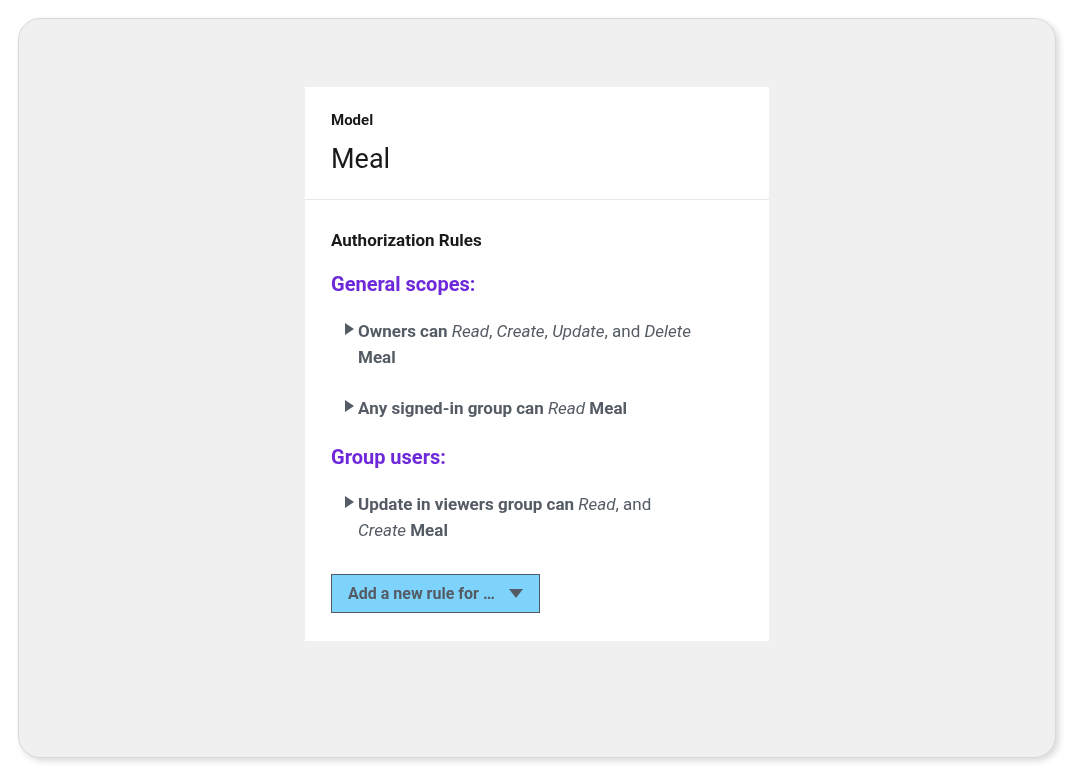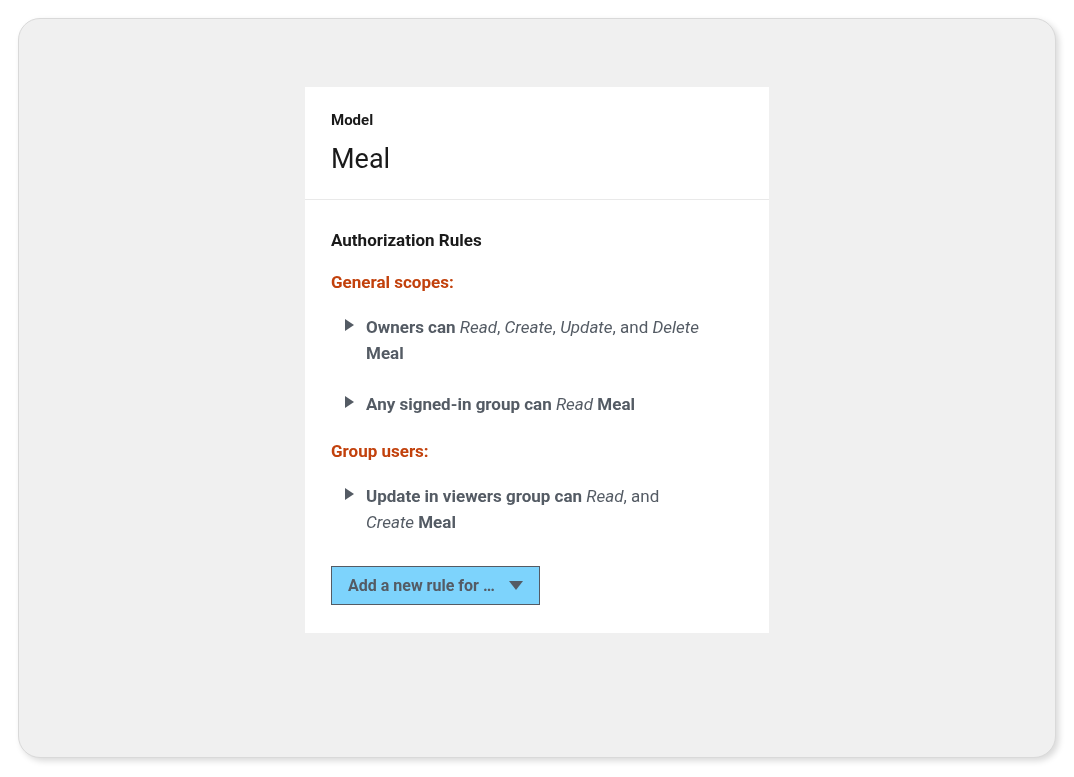--- a/index.html
+++ b/index.html
@@ -51,30 +51,30 @@
     .panel-body {
       padding: 30px 30px 28px 26px;
     }
     .section-title {
       font-size: 17px;
       font-weight: 700;
       color: #1a1a1a;
       margin-bottom: 22px;
     }
     .scope-heading {
-      font-size: 17px;
+      font-size: 20px;
       font-weight: 700;
-      color: #c2410c;
+      color: #6d28d9;
       margin-bottom: 22px;
       margin-top: 10px;
     }
     .rule-item {
       display: flex;
       align-items: flex-start;
-      gap: 12px;
+      gap: 4px;
       margin-left: 14px;
       margin-bottom: 24px;
       cursor: pointer;
     }
     .disclosure-icon {
       flex-shrink: 0;
       width: 0;
       height: 0;
       border-top: 6px solid transparent;
       border-bottom: 6px solid transparent;

